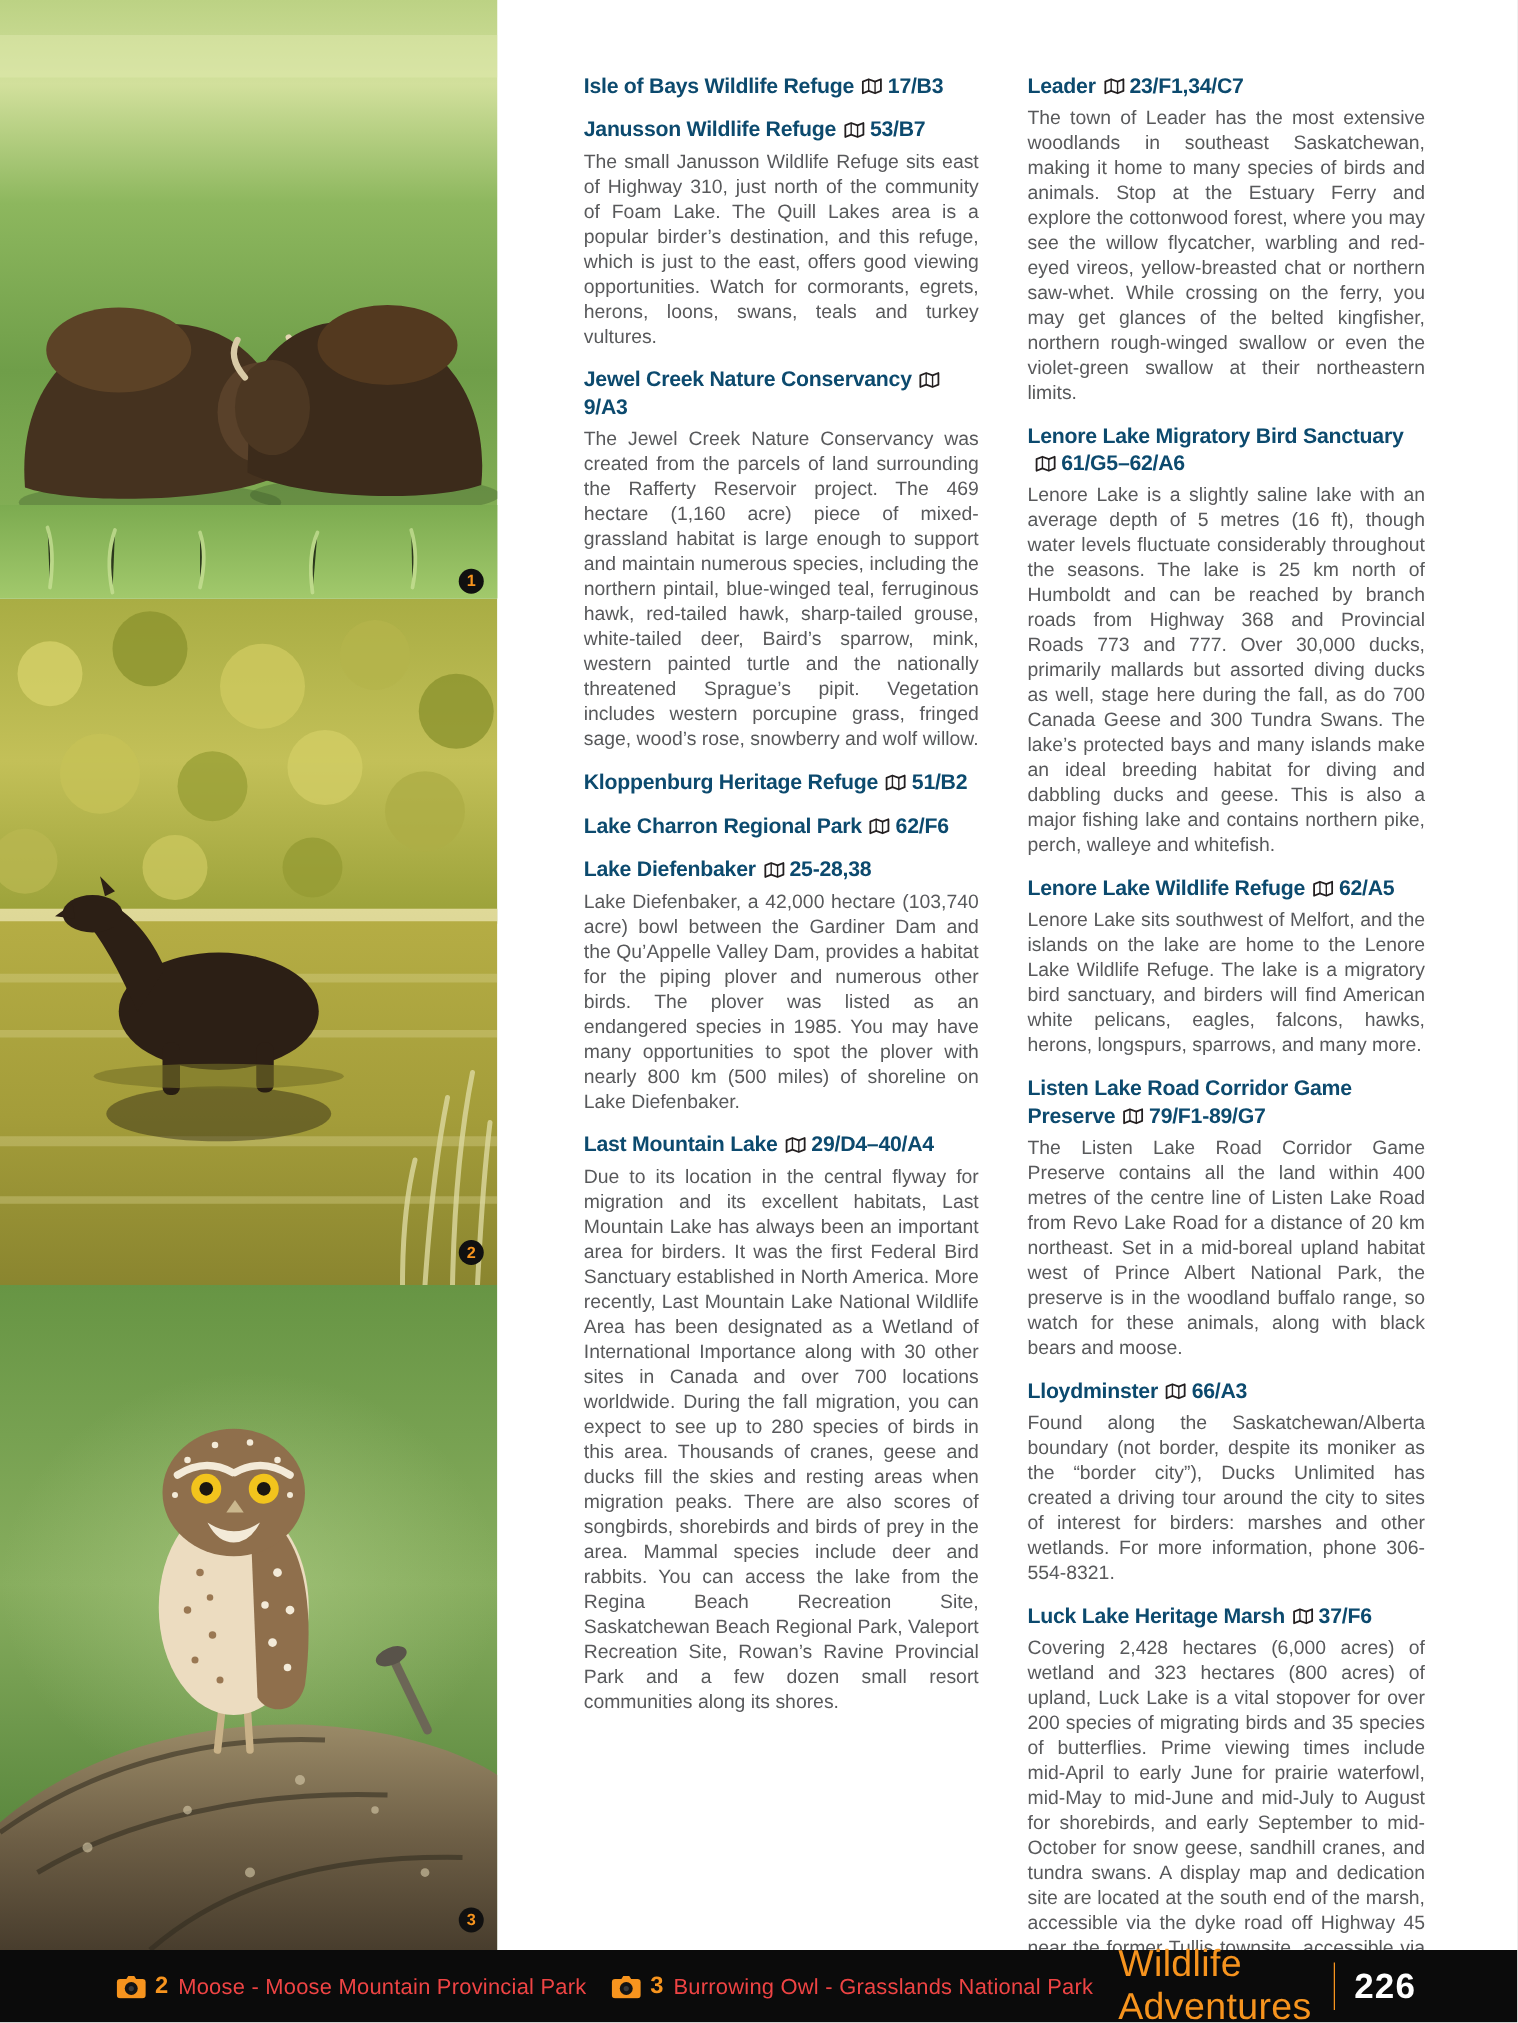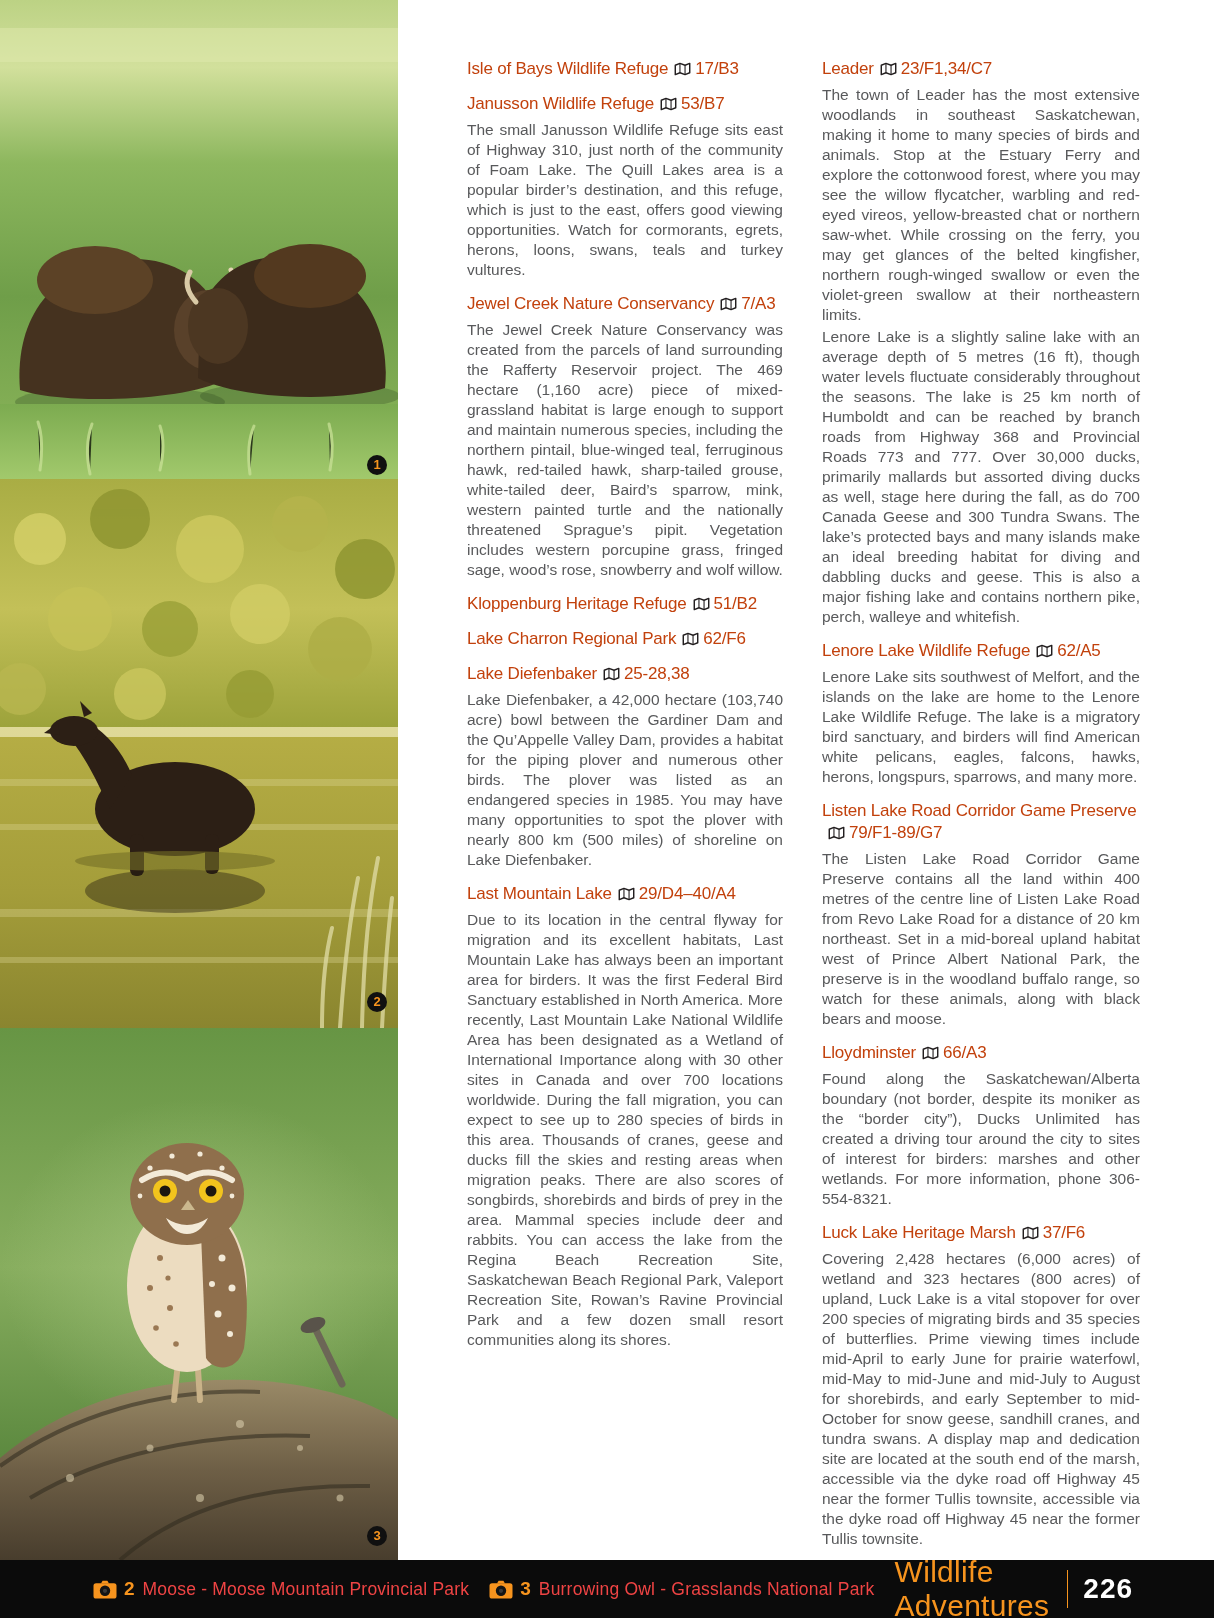--- a/index.html
+++ b/index.html
@@ -10,21 +10,21 @@
   .photo{position:relative;width:398px;overflow:hidden;}
   .photo svg{display:block;width:100%;height:100%;}
   .photo-badge{position:absolute;right:11px;width:20px;height:20px;border-radius:50%;
         background:#101010;color:#f7941e;font-weight:bold;font-size:13px;line-height:20px;
         text-align:center;}
   
   .col{position:absolute;top:58px;}
   .col-left{left:467px;width:316px;}
   .col-right{left:822px;width:318px;}
   .entry{margin:0 0 2px 0;}
-  .entry-title{margin:13px 0 5px 0;font-size:17px;font-weight:normal;color:#c2410c;
+  .entry-title{margin:13px 0 5px 0;font-size:17px;font-weight:bold;color:#0c4a6e;
         letter-spacing:-0.2px;line-height:22px;}
   .entry:first-child .entry-title{margin-top:0;}
   .map-icon{width:17px;height:14px;vertical-align:-2px;margin:0 4px 0 6px;color:#231f20;}
   .map-ref{white-space:nowrap;}
   .entry-body{margin:0;font-size:15.5px;line-height:20px;color:#58595b;text-align:justify;}
   
   .footer{position:absolute;left:0;bottom:0;width:1214px;height:58px;background:#0b0b0b;
         display:flex;align-items:center;box-sizing:border-box;padding:0 134px 0 93px;}
   .credit{display:flex;align-items:center;margin-right:20px;white-space:nowrap;}
   .credit .cam{width:24px;height:19px;}
@@ -243,21 +243,21 @@
     </article>
     <article class="entry">
       <h3 class="entry-title"><span>Janusson Wildlife Refuge</span><svg class="map-icon">
             <use href="#icon-map"></use>
           </svg><span class="map-ref">53/B7</span></h3>
       <p class="entry-body">The small Janusson Wildlife Refuge sits east of Highway 310, just north of the community of Foam Lake. The Quill Lakes area is a popular birder’s destination, and this refuge, which is just to the east, offers good viewing opportunities. Watch for cormorants, egrets, herons, loons, swans, teals and turkey vultures.</p>
     </article>
     <article class="entry">
       <h3 class="entry-title"><span>Jewel Creek Nature Conservancy</span><svg class="map-icon">
             <use href="#icon-map"></use>
-          </svg><span class="map-ref">7/A3</span></h3>
+          </svg><span class="map-ref">9/A3</span></h3>
       <p class="entry-body">The Jewel Creek Nature Conservancy was created from the parcels of land surrounding the Rafferty Reservoir project. The 469 hectare (1,160 acre) piece of mixed-grassland habitat is large enough to support and maintain numerous species, including the northern pintail, blue-winged teal, ferruginous hawk, red-tailed hawk, sharp-tailed grouse, white-tailed deer, Baird’s sparrow, mink, western painted turtle and the nationally threatened Sprague’s pipit. Vegetation includes western porcupine grass, fringed sage, wood’s rose, snowberry and wolf willow.</p>
     </article>
     <article class="entry">
       <h3 class="entry-title"><span>Kloppenburg Heritage Refuge</span><svg class="map-icon">
             <use href="#icon-map"></use>
           </svg><span class="map-ref">51/B2</span></h3>
     </article>
     <article class="entry">
       <h3 class="entry-title"><span>Lake Charron Regional Park</span><svg class="map-icon">
             <use href="#icon-map"></use>
@@ -278,20 +278,23 @@
   </div>
 
   <div class="col col-right">
     <article class="entry">
       <h3 class="entry-title"><span>Leader</span><svg class="map-icon">
             <use href="#icon-map"></use>
           </svg><span class="map-ref">23/F1,34/C7</span></h3>
       <p class="entry-body">The town of Leader has the most extensive woodlands in southeast Saskatchewan, making it home to many species of birds and animals. Stop at the Estuary Ferry and explore the cottonwood forest, where you may see the willow flycatcher, warbling and red-eyed vireos, yellow-breasted chat or northern saw-whet. While crossing on the ferry, you may get glances of the belted kingfisher, northern rough-winged swallow or even the violet-green swallow at their northeastern limits.</p>
     </article>
     <article class="entry">
+      <h3 class="entry-title"><span>Lenore Lake Migratory Bird Sanctuary</span><svg class="map-icon">
+            <use href="#icon-map"></use>
+          </svg><span class="map-ref">61/G5–62/A6</span></h3>
       <p class="entry-body">Lenore Lake is a slightly saline lake with an average depth of 5 metres (16 ft), though water levels fluctuate considerably throughout the seasons. The lake is 25 km north of Humboldt and can be reached by branch roads from Highway 368 and Provincial Roads 773 and 777. Over 30,000 ducks, primarily mallards but assorted diving ducks as well, stage here during the fall, as do 700 Canada Geese and 300 Tundra Swans. The lake’s protected bays and many islands make an ideal breeding habitat for diving and dabbling ducks and geese. This is also a major fishing lake and contains northern pike, perch, walleye and whitefish.</p>
     </article>
     <article class="entry">
       <h3 class="entry-title"><span>Lenore Lake Wildlife Refuge</span><svg class="map-icon">
             <use href="#icon-map"></use>
           </svg><span class="map-ref">62/A5</span></h3>
       <p class="entry-body">Lenore Lake sits southwest of Melfort, and the islands on the lake are home to the Lenore Lake Wildlife Refuge. The lake is a migratory bird sanctuary, and birders will find American white pelicans, eagles, falcons, hawks, herons, longspurs, sparrows, and many more.</p>
     </article>
     <article class="entry">
       <h3 class="entry-title"><span>Listen Lake Road Corridor Game Preserve</span><svg class="map-icon">

